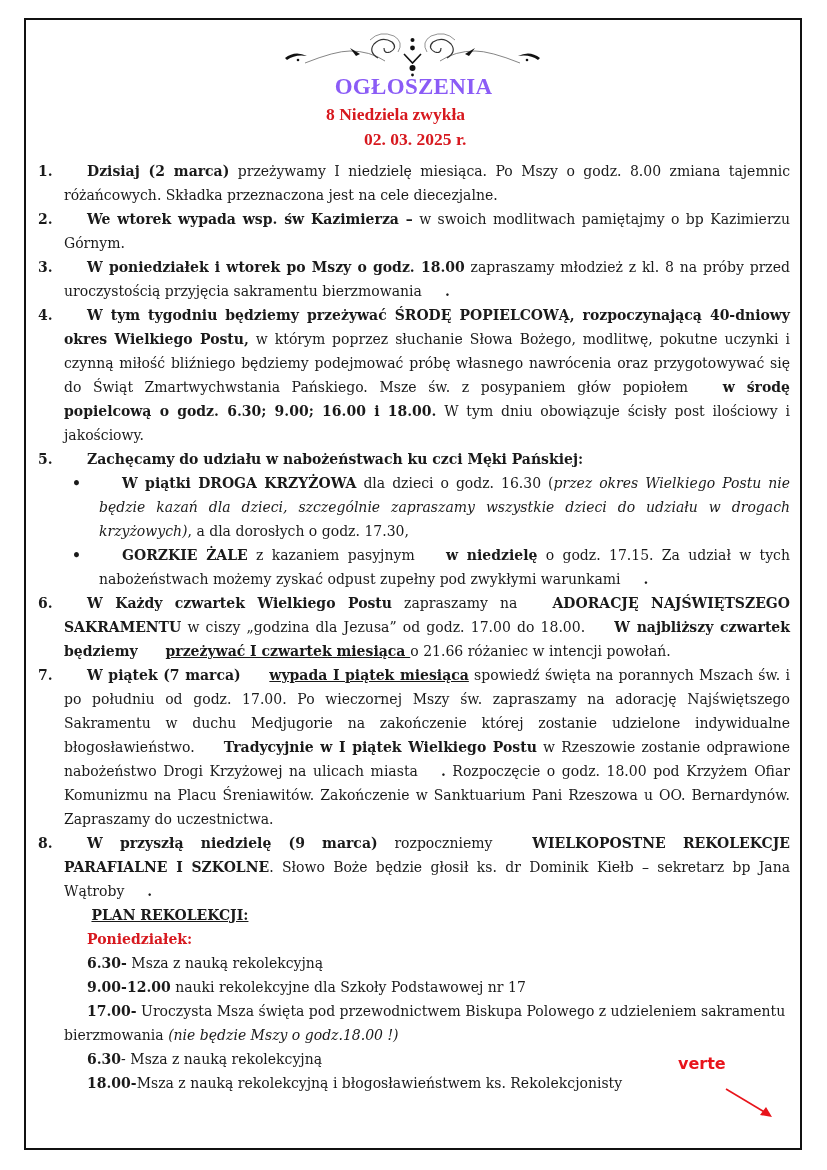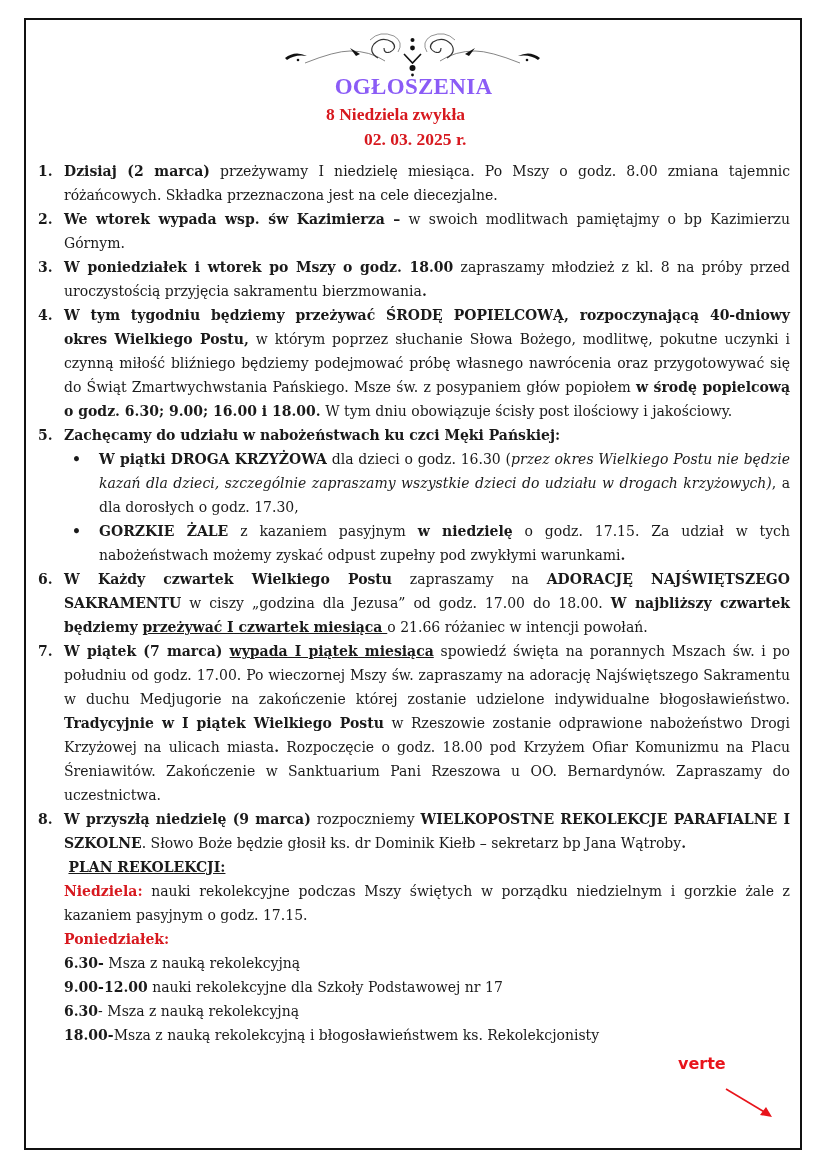--- a/index.html
+++ b/index.html
@@ -16,21 +16,21 @@
   .date { position:absolute; left:364px; top:129px; font-family:"Liberation Serif", serif;
           font-weight:bold; font-size:17.5px; color:#D7191F; }
   .content { position:absolute; left:38px; top:159px; width:752px;
              font-size:14px; line-height:24px; }
   .content p, .content div { margin:0; }
   .item { position:relative; padding-left:26px; text-align:justify; }
   .num { position:absolute; left:0; top:0; font-weight:bold; }
   .bullet { position:relative; padding-left:61px; text-align:justify; }
   .dot { position:absolute; left:34px; top:0; font-weight:bold; }
   .sub { padding-left:26px; }
-  b { font-weight:bold; }
+  b { font-weight:bold;margin-left:23px; }
   i { font-style:italic; }
   u { text-decoration:underline; }
   .red { color:#D7191F; }
   .verte { position:absolute; left:678px; top:1054px; font-family:"DejaVu Sans", sans-serif;
            font-weight:bold; font-size:16px; color:#E8141B; }
   .arrow { position:absolute; left:722px; top:1085px; width:60px; height:40px; }
 </style>
 </head>
 <body>
 
@@ -115,27 +115,25 @@
   </div>
 
   <div class="item">
     <span class="num">8.</span>
     <b>W przyszłą niedzielę (9 marca)</b><span> rozpoczniemy </span><b>WIELKOPOSTNE REKOLEKCJE PARAFIALNE I SZKOLNE</b><span>. Słowo Boże będzie głosił ks. dr Dominik Kiełb – sekretarz bp Jana Wątroby</span><b>.</b>
   </div>
 
   <div class="sub">
     <div>&nbsp;<b><u>PLAN REKOLEKCJI:</u></b></div>
 
-    <div style="text-align:justify;">
-      <b class="red">Niedziela:</b><span> nauki rekolekcyjne podczas Mszy świętych w porządku niedzielnym i gorzkie żale z kazaniem pasyjnym o godz. 17.15.</span>
-    </div>
 
     <div><b class="red">Poniedziałek:</b></div>
     <div><b>6.30-</b><span> Msza z nauką rekolekcyjną</span></div>
     <div><b>9.00-12.00</b><span> nauki rekolekcyjne dla Szkoły Podstawowej nr 17</span></div>
+    <div><b>17.00-</b><span> Uroczysta Msza święta pod przewodnictwem Biskupa Polowego  z udzieleniem sakramentu bierzmowania </span><i>(nie będzie Mszy o godz.18.00 !)</i></div>
 
     <div><b>6.30</b><span>- Msza z nauką rekolekcyjną</span></div>
     <div><b>18.00-</b><span>Msza z nauką rekolekcyjną i błogosławieństwem ks. Rekolekcjonisty</span></div>
   </div>
 </div>
 
 <div class="verte">verte</div>
 <svg class="arrow" viewBox="0 0 60 40">
   <line x1="4" y1="4" x2="44" y2="28" stroke="#E8141B" stroke-width="1.6"></line>
   <polygon points="50,32 38,30 44,22" fill="#E8141B"></polygon>

